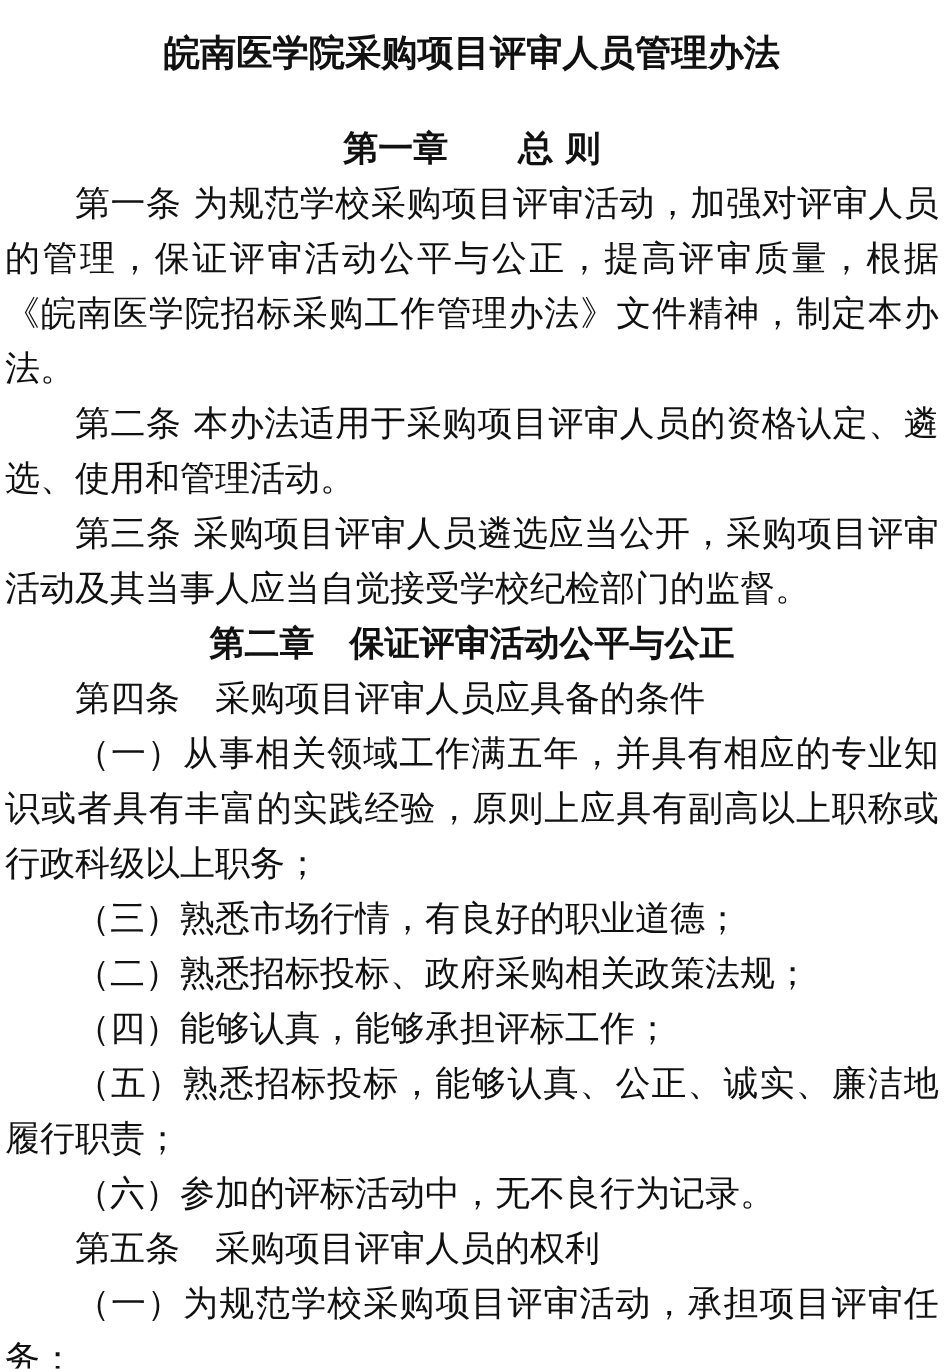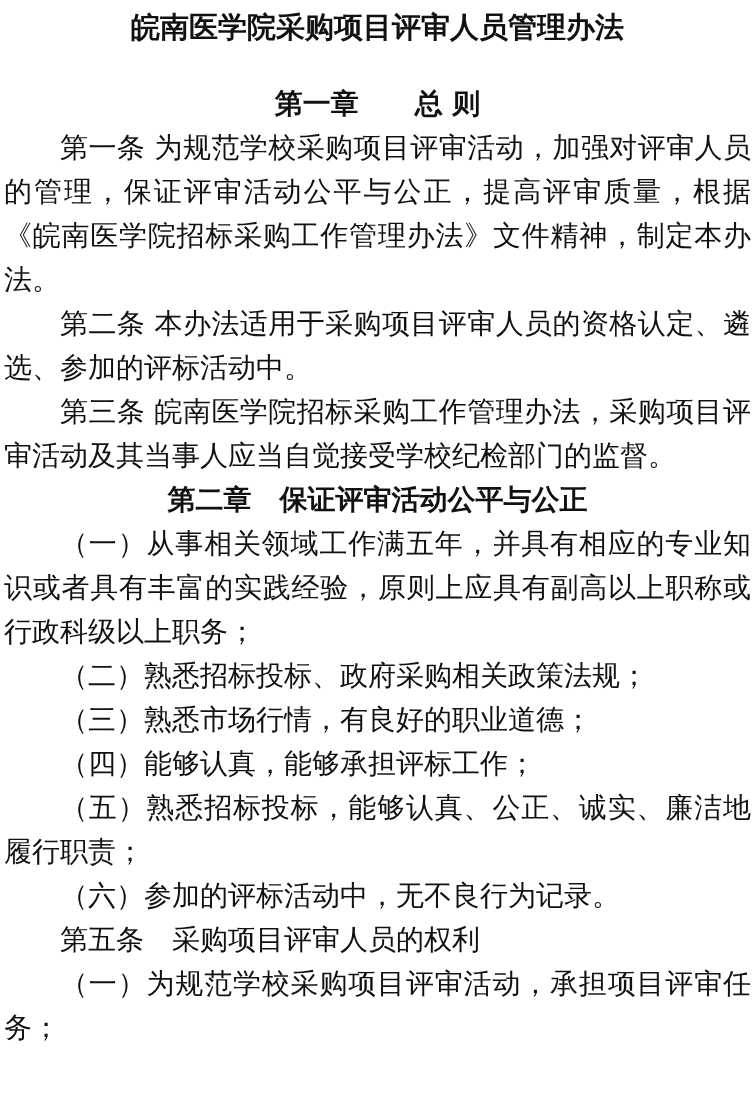--- a/index.html
+++ b/index.html
@@ -12,21 +12,21 @@
     width: 755px;
     height: 1095px;
     background: #ffffff;
     color: #111111;
     overflow: hidden;
     box-sizing: border-box;
     font-family: "DejaVu Serif", "Liberation Serif", serif;
   }
   .doc-title {
     margin: 0;
-    padding-top: 8px;
+    padding-top: 23px;
     text-align: center;
     font-family: "DejaVu Sans", "Liberation Sans", sans-serif;
     font-weight: bold;
     font-size: 29px;
     line-height: 38px;
     letter-spacing: 0px;
   }
   .doc-body {
     padding: 0 4px;
     font-size: 28px;
@@ -52,25 +52,26 @@
   }
 </style>
 </head>
 <body>
 
 <div class="page">
   <h1 class="doc-title">皖南医学院采购项目评审人员管理办法</h1>
   <div class="doc-body">
       <p class="chapter chapter-first">第一章　　总 则</p>
       <p class="para">第一条 为规范学校采购项目评审活动，加强对评审人员的管理，保证评审活动公平与公正，提高评审质量，根据《皖南医学院招标采购工作管理办法》文件精神，制定本办法。</p>
-      <p class="para">第二条 本办法适用于采购项目评审人员的资格认定、遴选、参加的评标活动中。</p>
-      <p class="para">第三条 皖南医学院招标采购工作管理办法，采购项目评审活动及其当事人应当自觉接受学校纪检部门的监督。</p>
+      <p class="para">第二条 本办法适用于采购项目评审人员的资格认定、遴选、使用和管理活动。</p>
+      <p class="para">第三条 采购项目评审人员遴选应当公开，采购项目评审活动及其当事人应当自觉接受学校纪检部门的监督。</p>
       <p class="chapter">第二章　保证评审活动公平与公正</p>
+      <p class="para">第四条　采购项目评审人员应具备的条件</p>
       <p class="para">（一）从事相关领域工作满五年，并具有相应的专业知识或者具有丰富的实践经验，原则上应具有副高以上职称或行政科级以上职务；</p>
+      <p class="para">（三）熟悉市场行情，有良好的职业道德；</p>
       <p class="para">（二）熟悉招标投标、政府采购相关政策法规；</p>
-      <p class="para">（三）熟悉市场行情，有良好的职业道德；</p>
       <p class="para">（四）能够认真，能够承担评标工作；</p>
       <p class="para">（五）熟悉招标投标，能够认真、公正、诚实、廉洁地履行职责；</p>
       <p class="para">（六）参加的评标活动中，无不良行为记录。</p>
       <p class="para">第五条　采购项目评审人员的权利</p>
       <p class="para">（一）为规范学校采购项目评审活动，承担项目评审任务；</p>
     </div>
 </div>
 
 </body></html>

